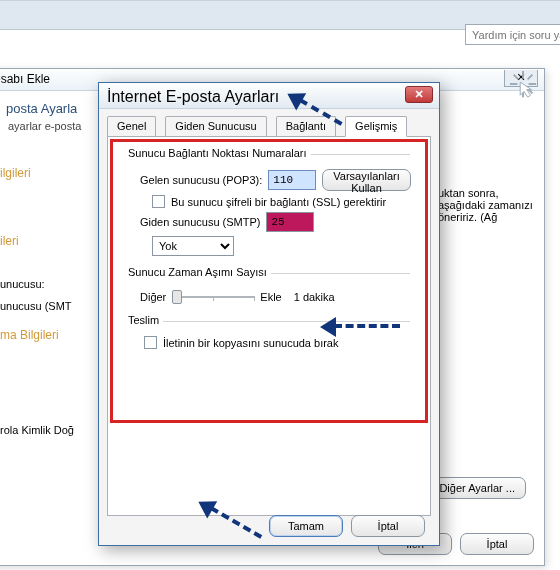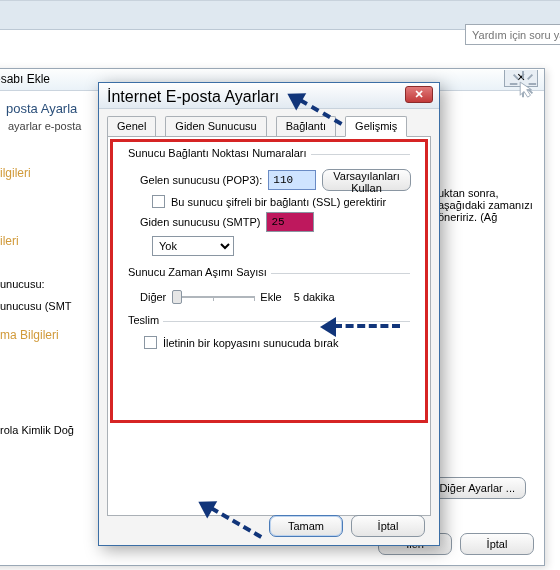--- a/index.html
+++ b/index.html
@@ -274,21 +274,21 @@
 
     <div class="row">
       <label>Diğer</label>
       <span class="slider">
         <span class="track"></span>
         <span class="tick" style="left:50%"></span>
         <span class="tick" style="left:100%"></span>
         <span class="thumb"></span>
       </span>
       <label>Ekle</label>
-      <span style="margin-left:6px">5 dakika</span>
+      <span style="margin-left:6px">1 dakika</span>
     </div>
 
     <div class="group-line" style="margin-top:6px"><span class="label">Teslim</span></div>
 
     <div class="row" style="padding-left:16px">
       <span class="checkbox"></span>
       <label>İletinin bir kopyasını sunucuda bırak</label>
     </div>
 
 

